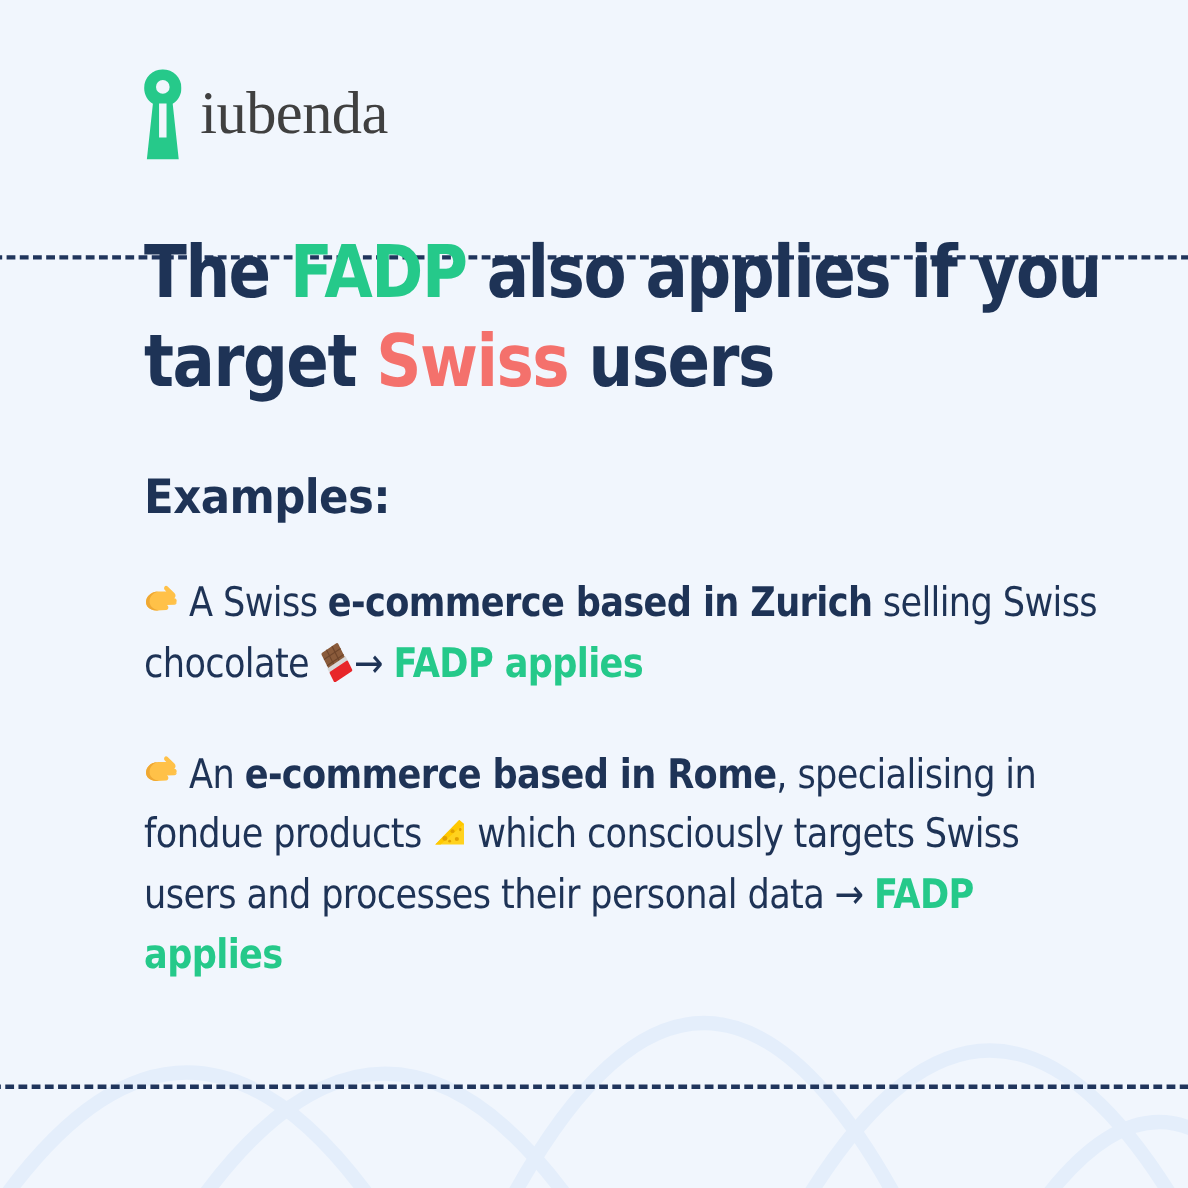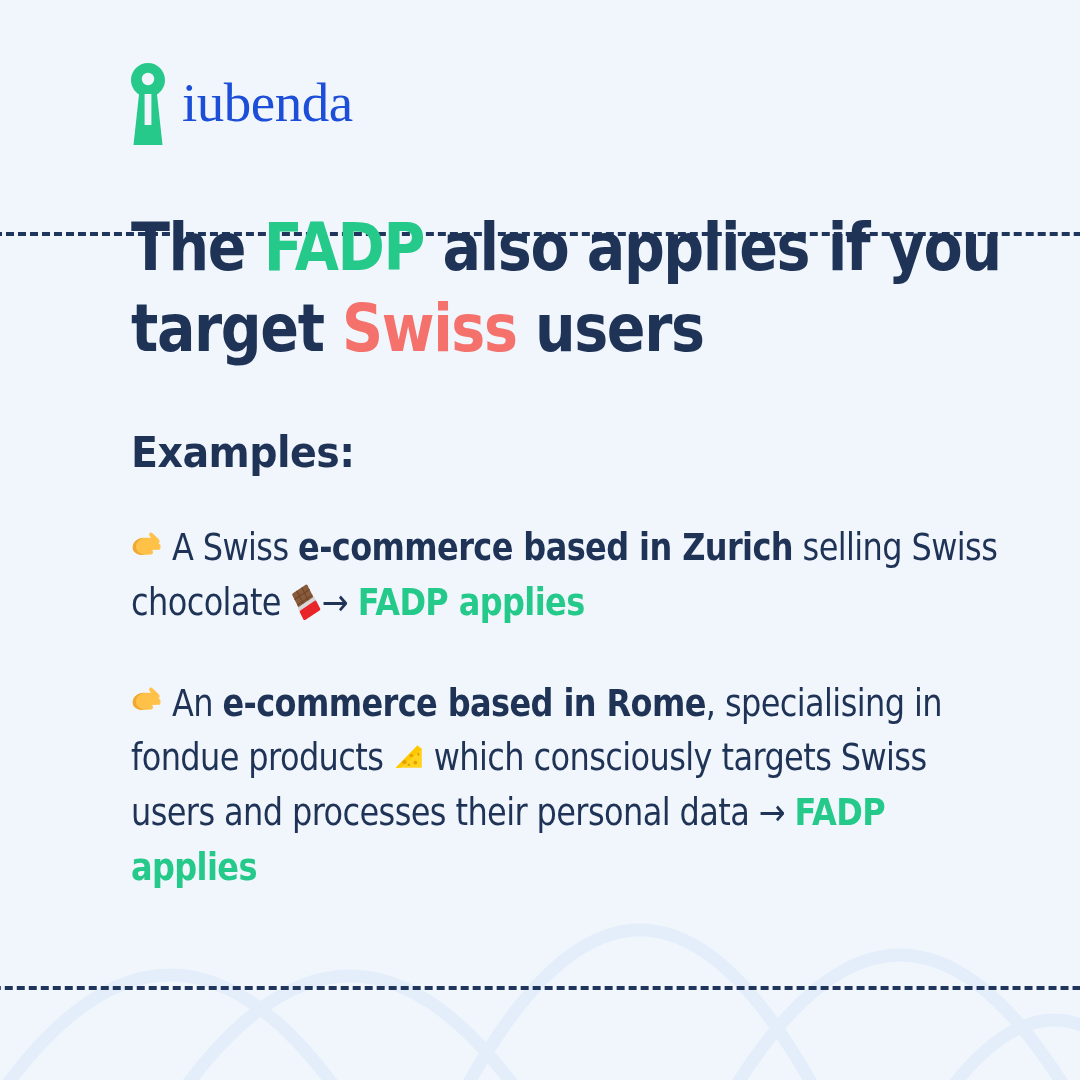--- a/index.html
+++ b/index.html
@@ -51,21 +51,21 @@
   #logo {
     display:flex;
     align-items:center;
     gap:17px;
     height:84px;
   }
   #logo-mark { width:34px; height:82px; display:block; flex:none; }
   #logo-word {
     font-family:"Liberation Serif", "DejaVu Serif", serif;
     font-size:55px;
-    color:#1d4ed8;
+    color:#404040;
     letter-spacing:-0.5px;
     line-height:1;
     margin-top:-4px;
   }
 
   
   #headline {
     margin-top:62px;
     font-family:"DejaVu Sans", sans-serif;
     font-weight:bold;

